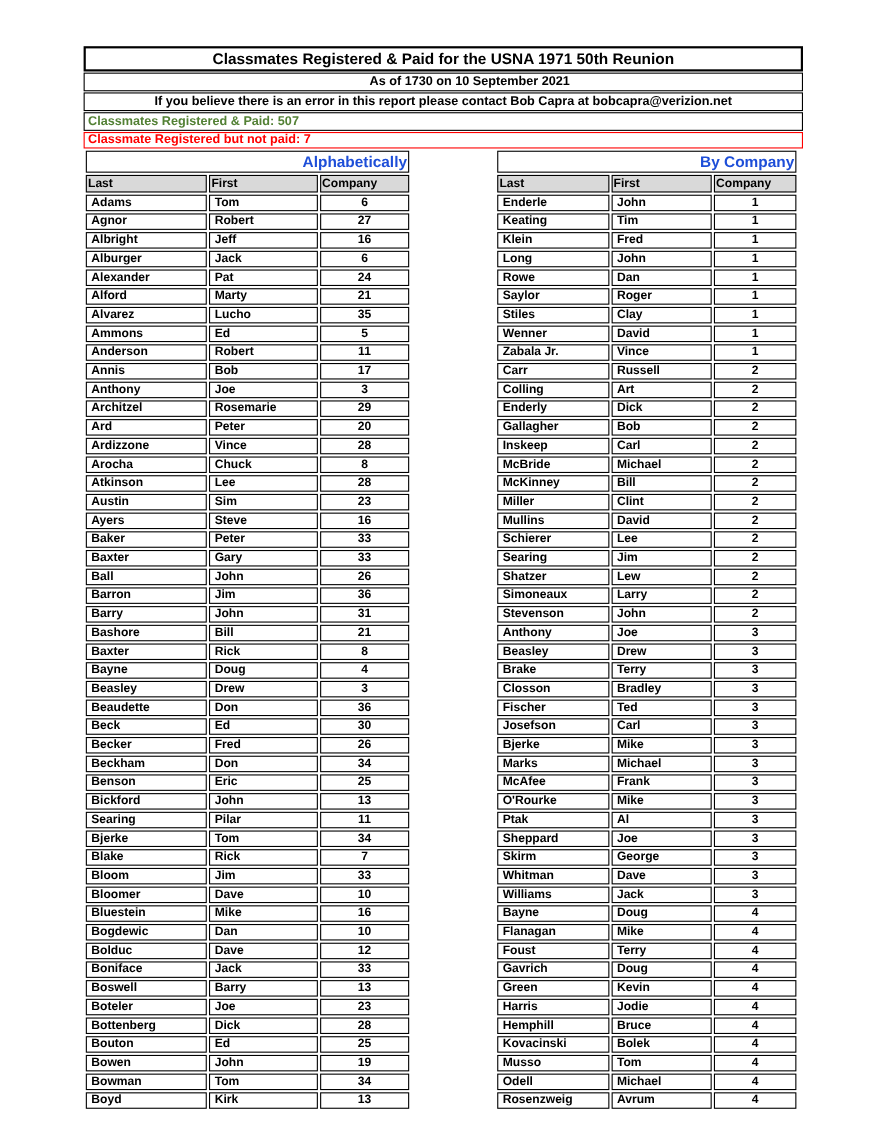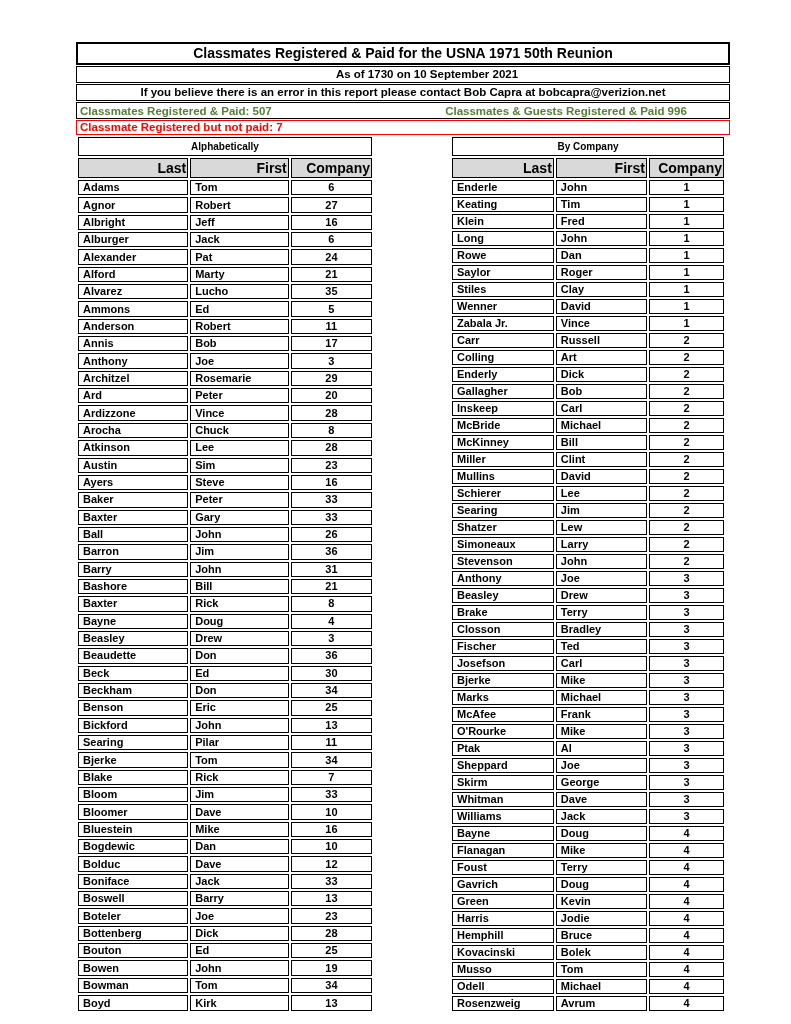--- a/index.html
+++ b/index.html
@@ -92,31 +92,31 @@
   table.roster.alpha { width: 298px; margin-right: 76px; }
   table.roster.bycompany { width: 276px; }
   table.roster th, table.roster td {
     box-sizing: border-box;
     border: 1.5px solid #000;
     overflow: hidden;
     white-space: nowrap;
   }
   th.tbl-title {
     height: 19px;
-    font-size: 10px;
+    font-size: 14px;
     font-weight: bold;
-    color: #000000;
-    text-align: center;
+    color: #1d4ed8;
+    text-align: right;
     background: #ffffff;
   }
   tr.colhead th {
     height: 15px;
-    font-size: 14px;
+    font-size: 11px;
     font-weight: bold;
-    text-align: right;
+    text-align: left;
     background: #D9D9D9;
   }
   table.roster td {
     height: 14.6px;
     font-size: 11px;
     font-weight: bold;
     line-height: 11px;
     background: #ffffff;
   }
   table.roster td.txt { text-align: left; padding-left: 4px; }
@@ -131,21 +131,20 @@
 <div class="report">
 
   <div class="hdr-box title-box">Classmates Registered &amp; Paid for the USNA 1971 50th Reunion</div>
 
   <div class="hdr-box asof-box">As of 1730 on 10 September 2021</div>
 
   <div class="hdr-box contact-box">If you believe there is an error in this report please contact Bob Capra at bobcapra@verizion.net</div>
 
   <div class="hdr-box stats-box">
     <span class="half left green-text">Classmates Registered &amp; Paid: 507</span>
-    <span class="half right green-text">Classmates &amp; Guests Registered &amp; Paid 996</span>
   </div>
 
   <div class="hdr-box notpaid-box">Classmate Registered but not paid: 7</div>
 
   <div class="tables">
 
     <table class="roster alpha">
       <colgroup>
         <col class="c-last">
           <col class="c-first">
@@ -301,20 +300,25 @@
             <td class="txt">Beaudette</td>
             <td class="txt">Don</td>
             <td class="num">36</td>
           </tr>
           <tr>
             <td class="txt">Beck</td>
             <td class="txt">Ed</td>
             <td class="num">30</td>
           </tr>
           <tr>
+            <td class="txt">Becker</td>
+            <td class="txt">Fred</td>
+            <td class="num">26</td>
+          </tr>
+          <tr>
             <td class="txt">Beckham</td>
             <td class="txt">Don</td>
             <td class="num">34</td>
           </tr>
           <tr>
             <td class="txt">Benson</td>
             <td class="txt">Eric</td>
             <td class="num">25</td>
           </tr>
           <tr>

